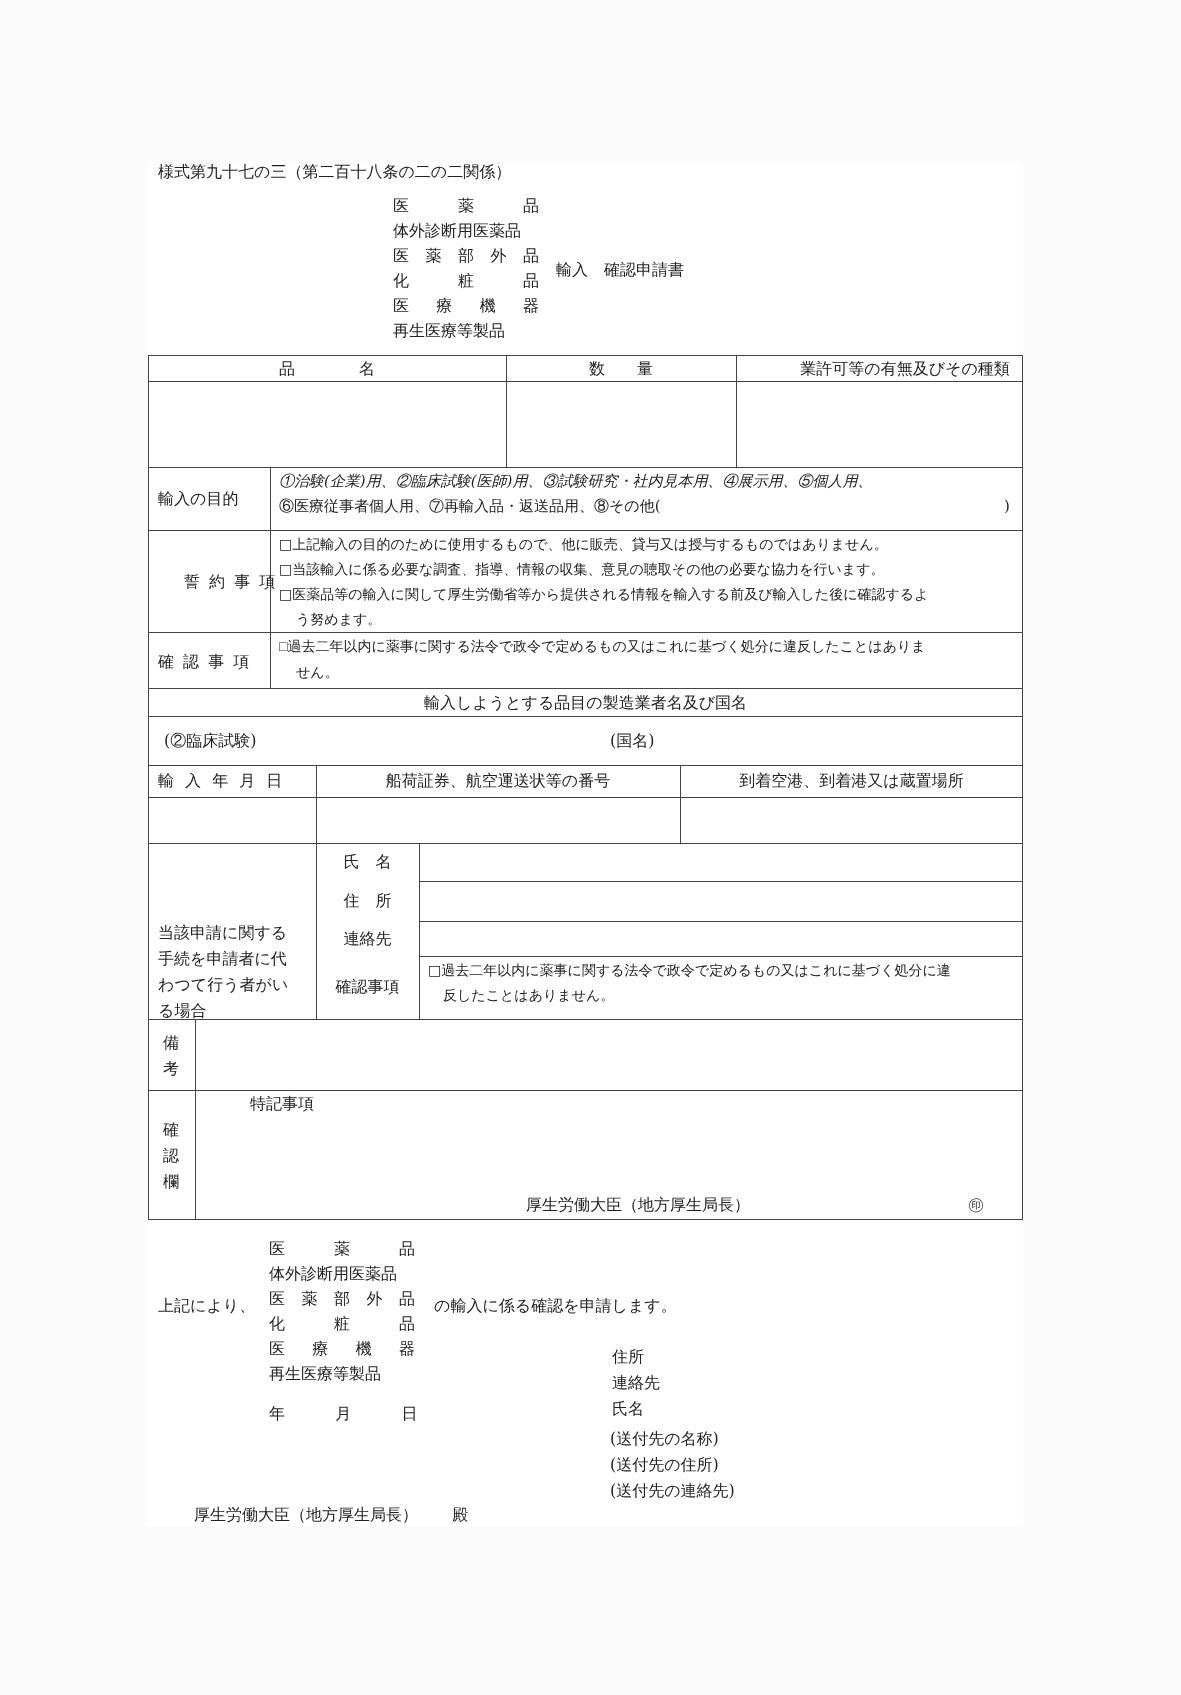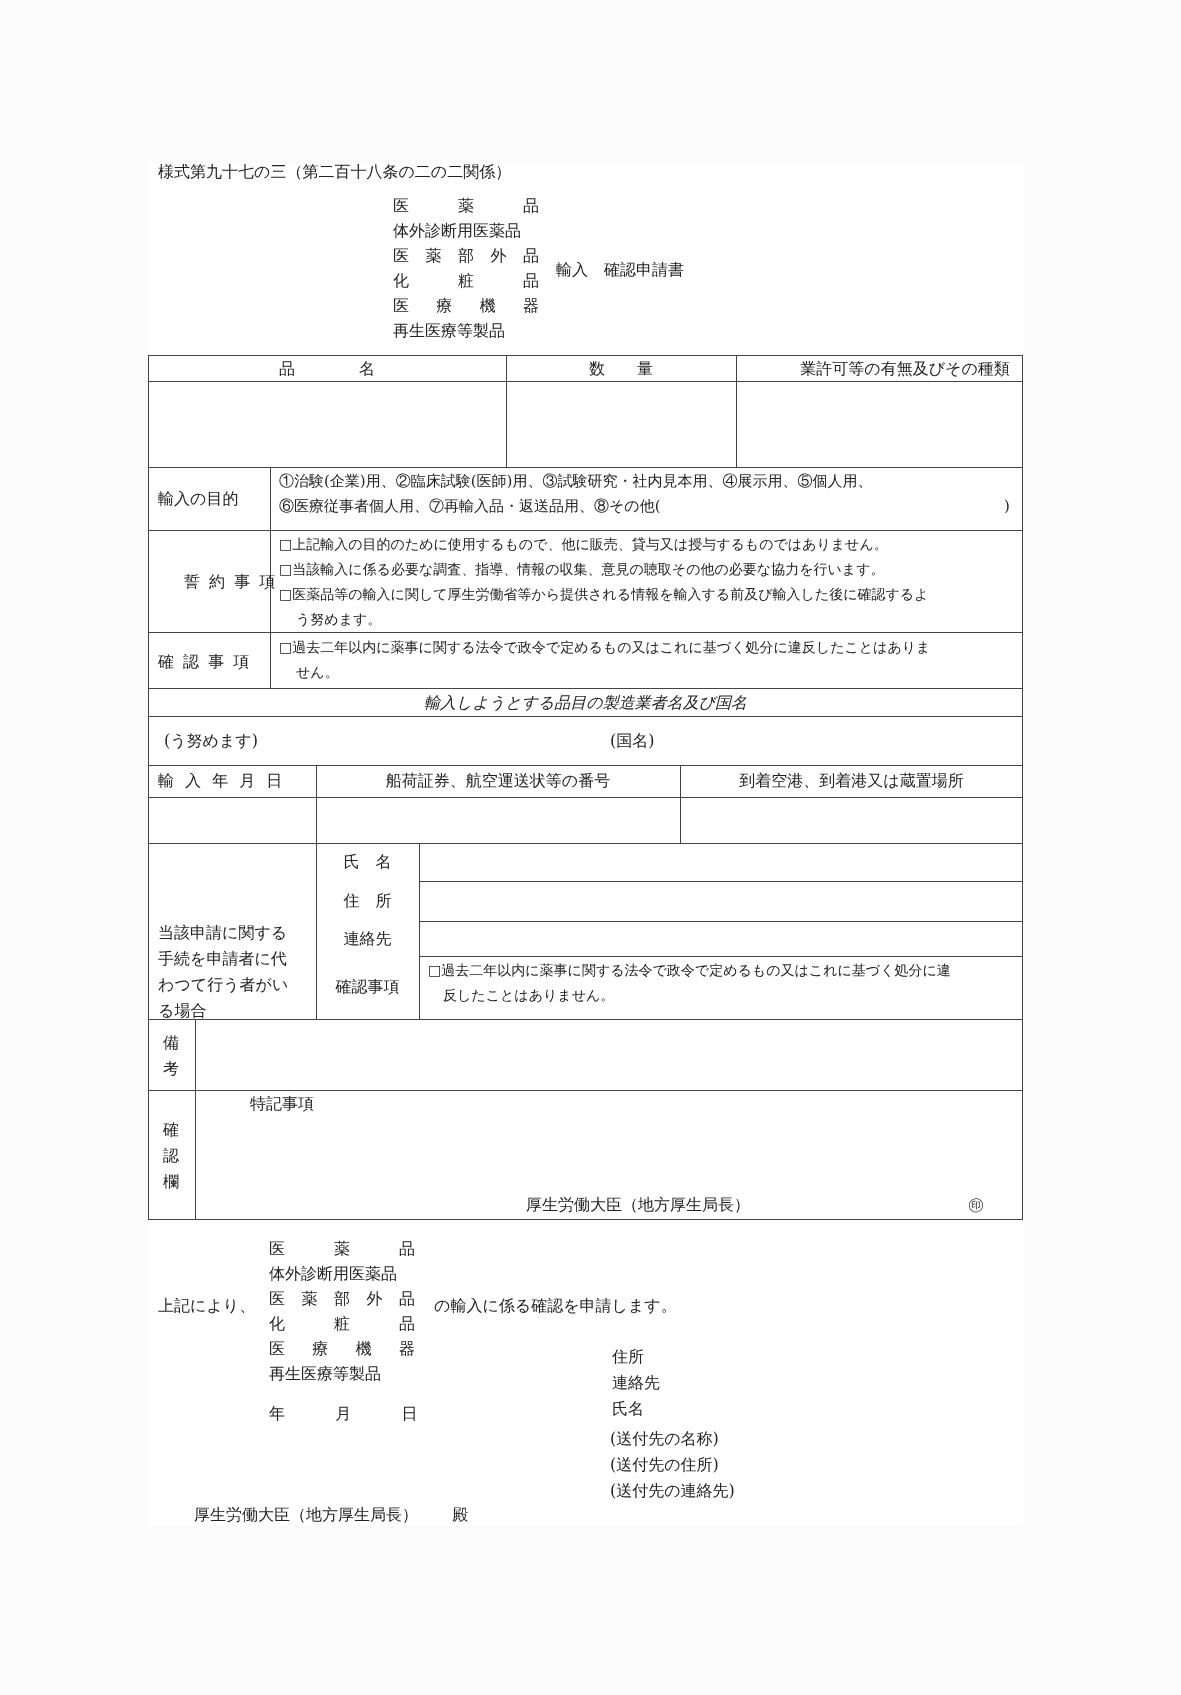--- a/index.html
+++ b/index.html
@@ -88,40 +88,40 @@
 <div class="cell-text center t16" style="left:506px; top:359px; width:230px;">数　　量</div>
 <div class="cell-text center t16" style="left:736px; top:359px; width:338px;">業許可等の有無及びその種類</div>
 
 <div class="field" style="left:150px; top:383px; width:354px; height:83px;"></div>
 <div class="field" style="left:508px; top:383px; width:226px; height:83px;"></div>
 <div class="field" style="left:738px; top:383px; width:283px; height:83px;"></div>
 
 <div class="hl" style="left:148px; top:467px; width:875px;"></div>
 <div class="vl" style="left:270px; top:467px; height:221px;"></div>
 <div class="cell-text t16" style="left:158px; top:489px;">輸入の目的</div>
-<div class="cell-text t15" style="left:279px; top:472px;">①治験(企業)用、②臨床試験(医師)用、③試験研究・社内見本用、④展示用、⑤個人用、</div>
+<div class="cell-text t15" style="left:279px; top:472px;font-style:italic;">①治験(企業)用、②臨床試験(医師)用、③試験研究・社内見本用、④展示用、⑤個人用、</div>
 <div class="cell-text t15" style="left:279px; top:497px;">⑥医療従事者個人用、⑦再輸入品・返送品用、⑧その他(</div>
 <div class="cell-text t15" style="left:1004px; top:497px;">)</div>
 
 <div class="hl" style="left:148px; top:530px; width:875px;"></div>
 <div class="cell-text t16" style="left:158px; top:572px; letter-spacing:2px;margin-left:26px;">誓 約 事 項</div>
 <div class="cell-text t14" style="left:279px; top:535px;">□上記輸入の目的のために使用するもので、他に販売、貸与又は授与するものではありません。</div>
 <div class="cell-text t14" style="left:279px; top:560px;">□当該輸入に係る必要な調査、指導、情報の収集、意見の聴取その他の必要な協力を行います。</div>
 <div class="cell-text t14" style="left:279px; top:585px;">□医薬品等の輸入に関して厚生労働省等から提供される情報を輸入する前及び輸入した後に確認するよ</div>
 <div class="cell-text t14" style="left:296px; top:610px;">う努めます。</div>
 
 <div class="hl" style="left:148px; top:632px; width:875px;"></div>
 <div class="cell-text t16" style="left:158px; top:652px; letter-spacing:2px;">確 認 事 項</div>
-<div class="cell-text t14" style="left:279px; top:638px;">□過去二年以内に薬事に関する法令で政令で定めるもの又はこれに基づく処分に違反したことはありま</div>
+<div class="cell-text t14" style="left:279px; top:638px;font-family:Liberation Serif, serif;">□過去二年以内に薬事に関する法令で政令で定めるもの又はこれに基づく処分に違反したことはありま</div>
 <div class="cell-text t14" style="left:296px; top:663px;">せん。</div>
 
 <div class="hl" style="left:148px; top:688px; width:875px;"></div>
-<div class="cell-text center t16" style="left:148px; top:693px; width:875px;font-style:italic;">輸入しようとする品目の製造業者名及び国名</div>
+<div class="cell-text center t16" style="left:148px; top:693px; width:875px;">輸入しようとする品目の製造業者名及び国名</div>
 <div class="hl" style="left:148px; top:716px; width:875px;"></div>
-<div class="cell-text t16" style="left:164px; top:731px;">(う努めます)</div>
+<div class="cell-text t16" style="left:164px; top:731px;">(②臨床試験)</div>
 <div class="field" style="left:280px; top:720px; width:320px; height:42px;"></div>
 <div class="cell-text t16" style="left:610px; top:731px;">(国名)</div>
 <div class="field" style="left:670px; top:720px; width:340px; height:42px;"></div>
 
 <div class="hl" style="left:148px; top:765px; width:875px;"></div>
 <div class="vl" style="left:316px; top:765px; height:254px;"></div>
 <div class="vl" style="left:680px; top:765px; height:78px;"></div>
 <div class="cell-text t16" style="left:158px; top:771px; letter-spacing:3px;">輸 入 年 月 日</div>
 <div class="cell-text center t16" style="left:316px; top:771px; width:364px;">船荷証券、航空運送状等の番号</div>
 <div class="cell-text center t16" style="left:680px; top:771px; width:343px;">到着空港、到着港又は蔵置場所</div>

